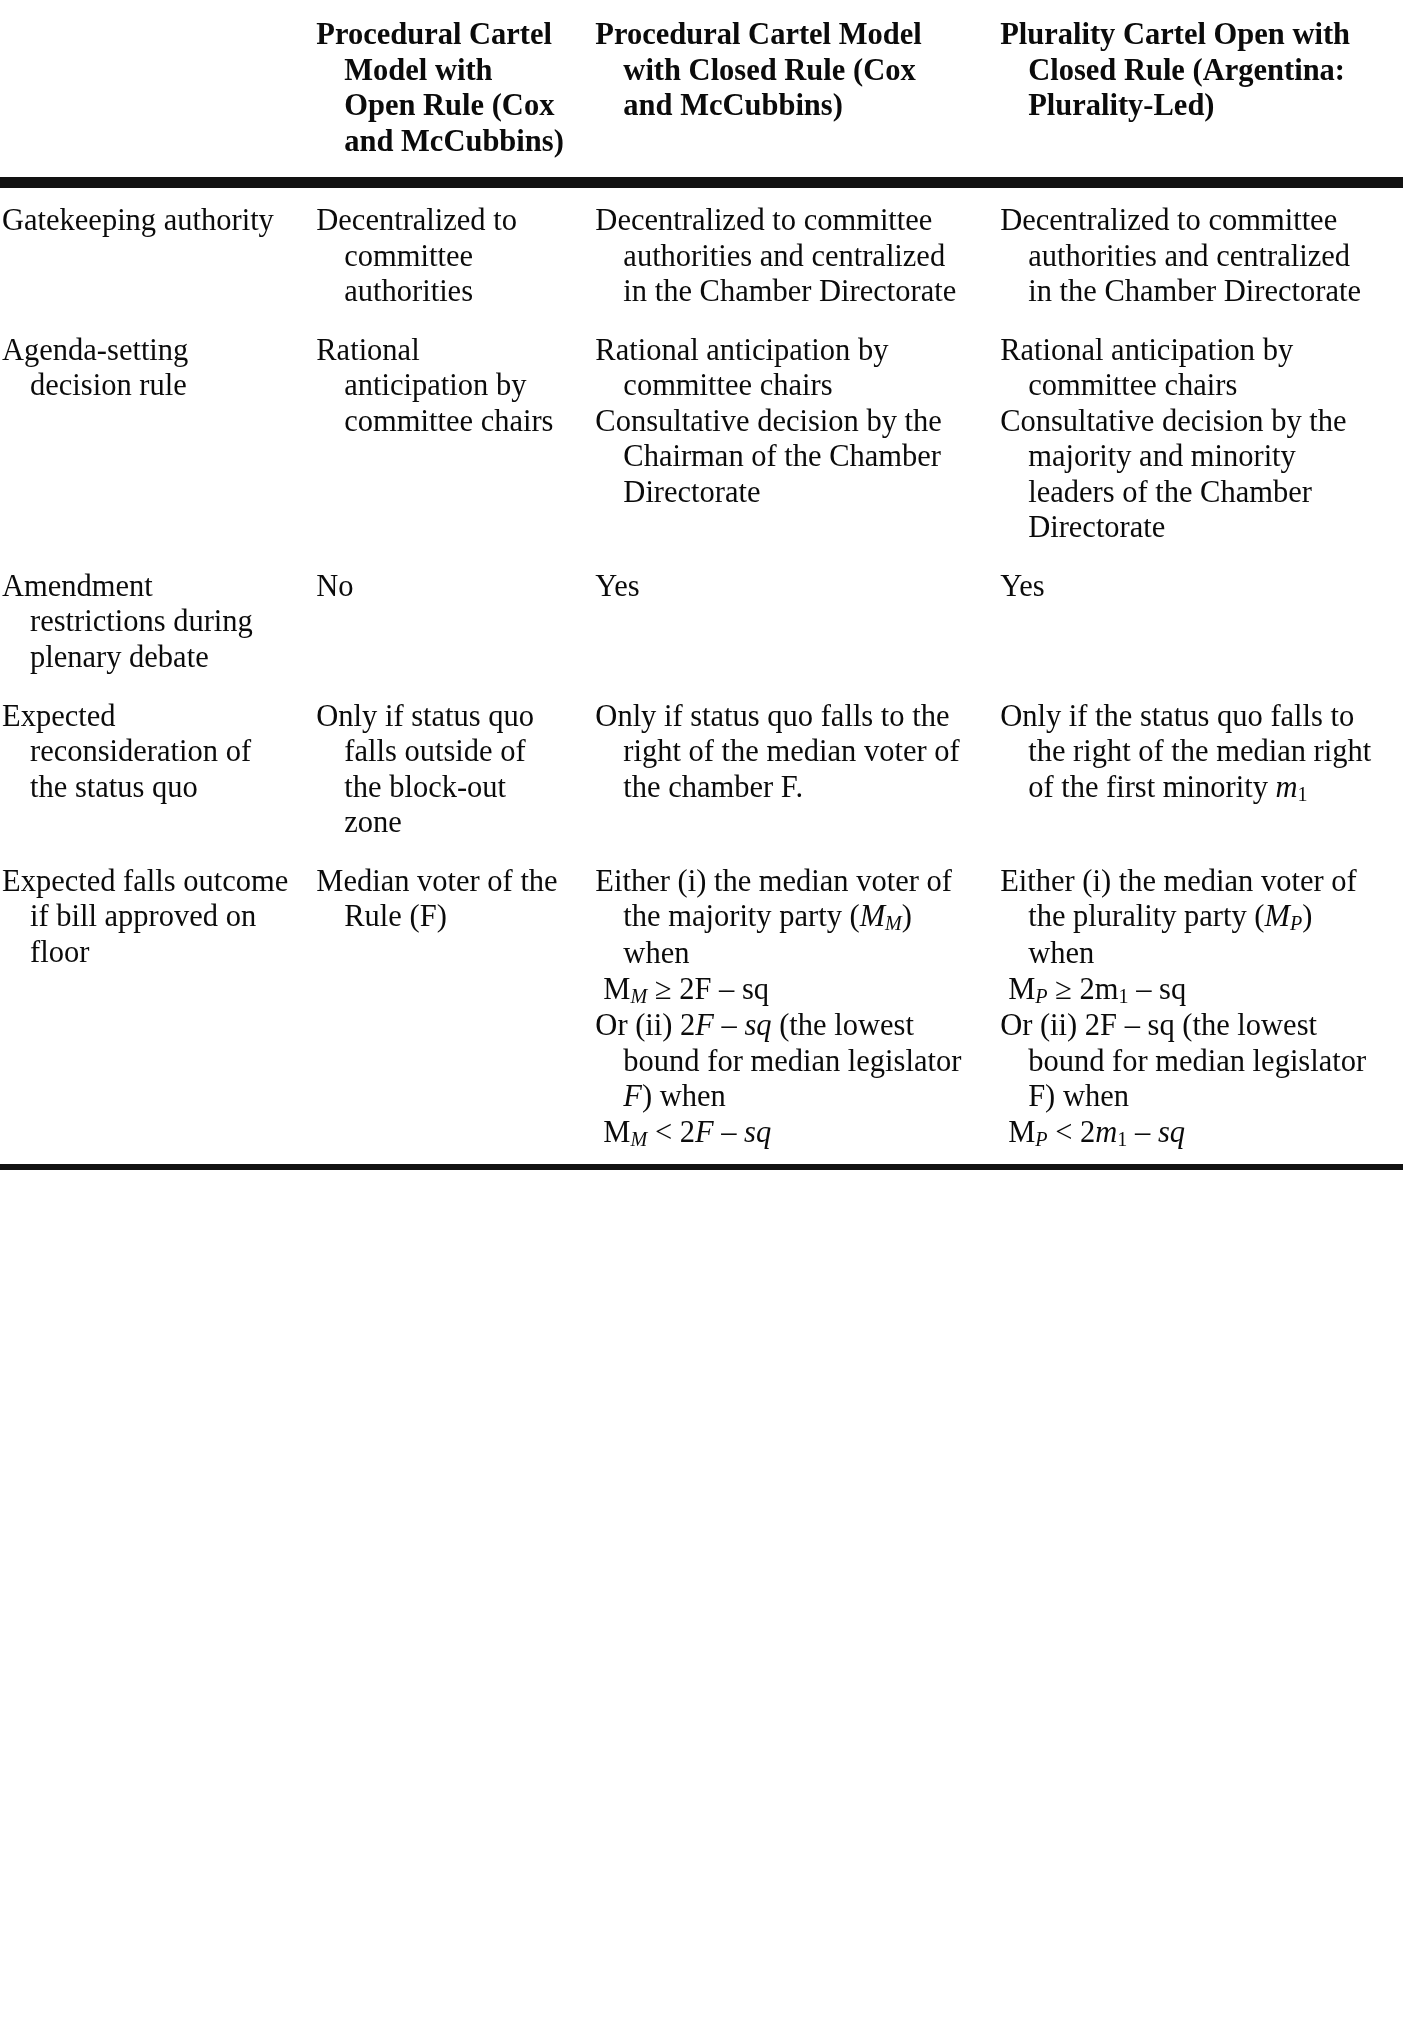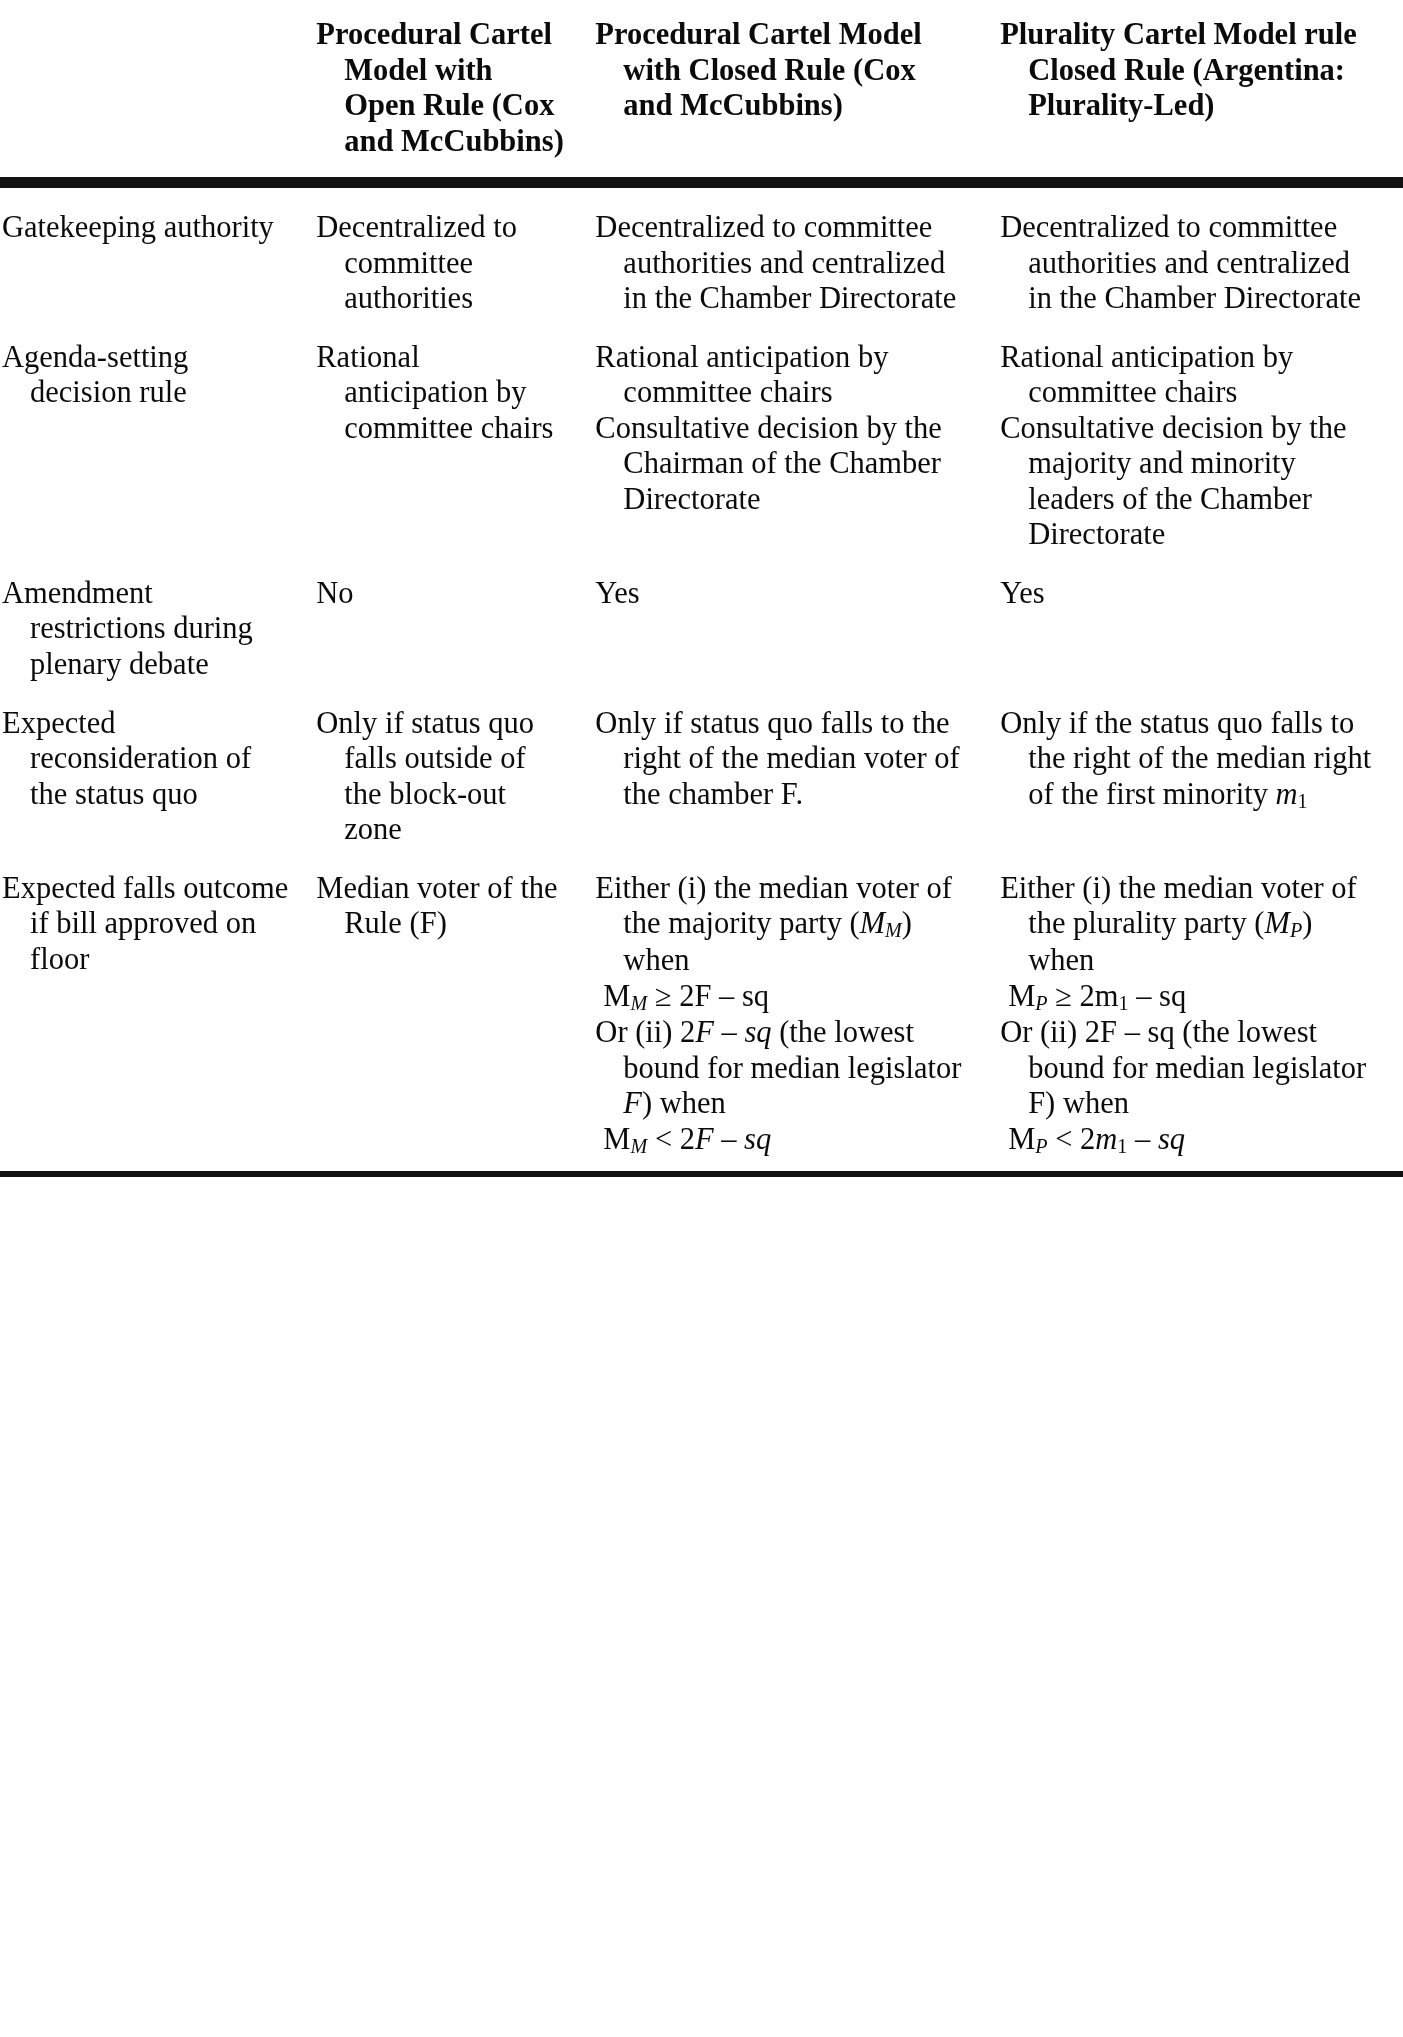--- a/index.html
+++ b/index.html
@@ -92,21 +92,21 @@
   .sub {
     font-size: 0.66em;
     vertical-align: -0.22em;
     font-style: italic;
   }
   .subup {
     font-size: 0.66em;
     vertical-align: -0.22em;
     font-style: normal;
   }
-  .lead-row td { padding-top: 22px; }
+  .lead-row td { padding-top: 15px; }
 </style>
 </head>
 <body>
 
 <div class="page">
   <table class="tbl">
     <colgroup>
       <col class="c0">
         <col class="c1">
         <col class="c2">
@@ -122,21 +122,21 @@
     <thead>
       <tr>
         <th class="h0"></th>
         <th>
           <span class="hwrap">Procedural Cartel Model with Open Rule (Cox and McCubbins)</span>
         </th>
         <th>
           <span class="hwrap">Procedural Cartel Model with Closed Rule (Cox and McCubbins)</span>
         </th>
         <th>
-          <span class="hwrap">Plurality Cartel Model rule Closed Rule (Argentina: Plurality-Led)</span>
+          <span class="hwrap">Plurality Cartel Open with Closed Rule (Argentina: Plurality-Led)</span>
         </th>
       </tr>
     </thead>
 
     <tbody>
 
       <tr class="rule-mid">
         <td colspan="4"></td>
       </tr>
 

